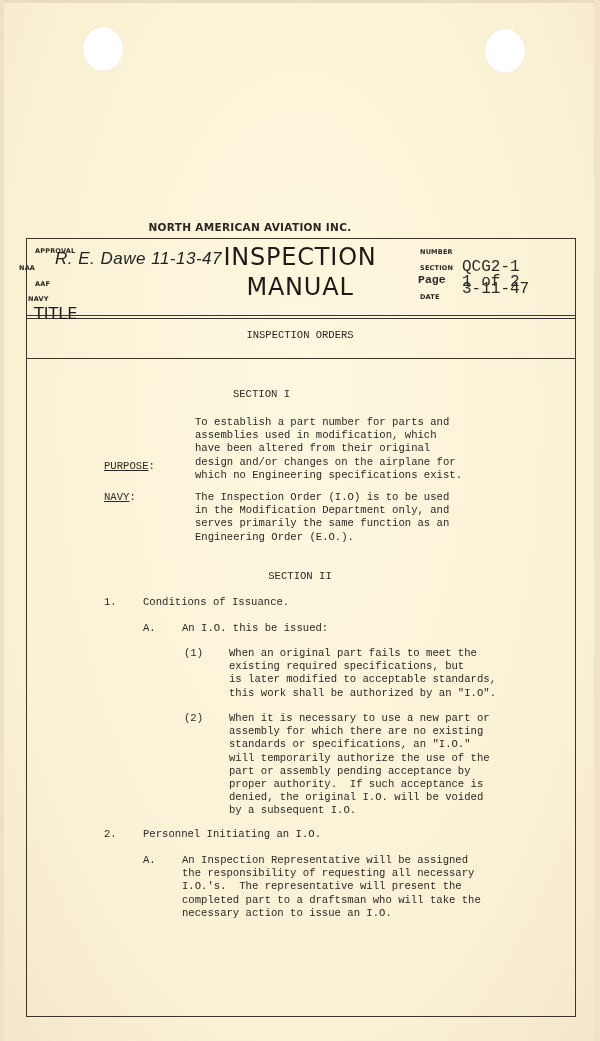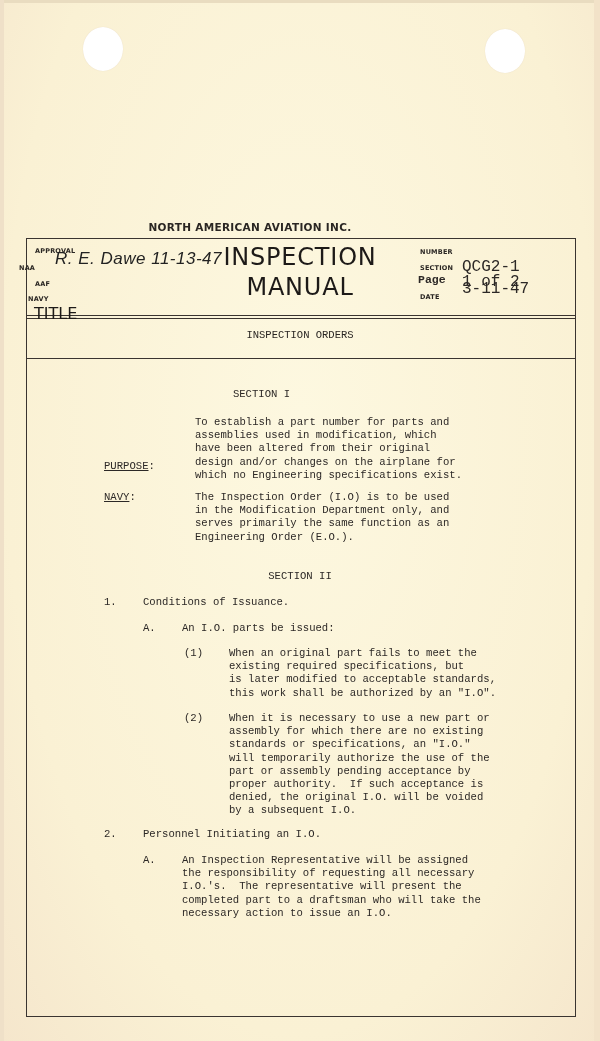--- a/index.html
+++ b/index.html
@@ -77,21 +77,21 @@
 in the Modification Department only, and
 serves primarily the same function as an
 Engineering Order (E.O.).</div>
 
 <div class="body-text" style="left:0; width:600px; text-align:center; top:570px;">SECTION II</div>
 
 <div class="body-text" style="left:104px; top:596px;">1.</div>
 <div class="body-text" style="left:143px; top:596px;">Conditions of Issuance.</div>
 
 <div class="body-text" style="left:143px; top:622px;">A.</div>
-<div class="body-text" style="left:182px; top:622px;">An I.O. parts be issued:</div>
+<div class="body-text" style="left:182px; top:622px;">An I.O. this be issued:</div>
 
 <div class="body-text" style="left:184px; top:647px;">(1)</div>
 <div class="body-text" style="left:229px; top:647px;">When an original part fails to meet the
 existing required specifications, but
 is later modified to acceptable standards,
 this work shall be authorized by an "I.O".</div>
 
 <div class="body-text" style="left:184px; top:712px;">(2)</div>
 <div class="body-text" style="left:229px; top:712px;">When it is necessary to use a new part or
 assembly for which there are no existing

